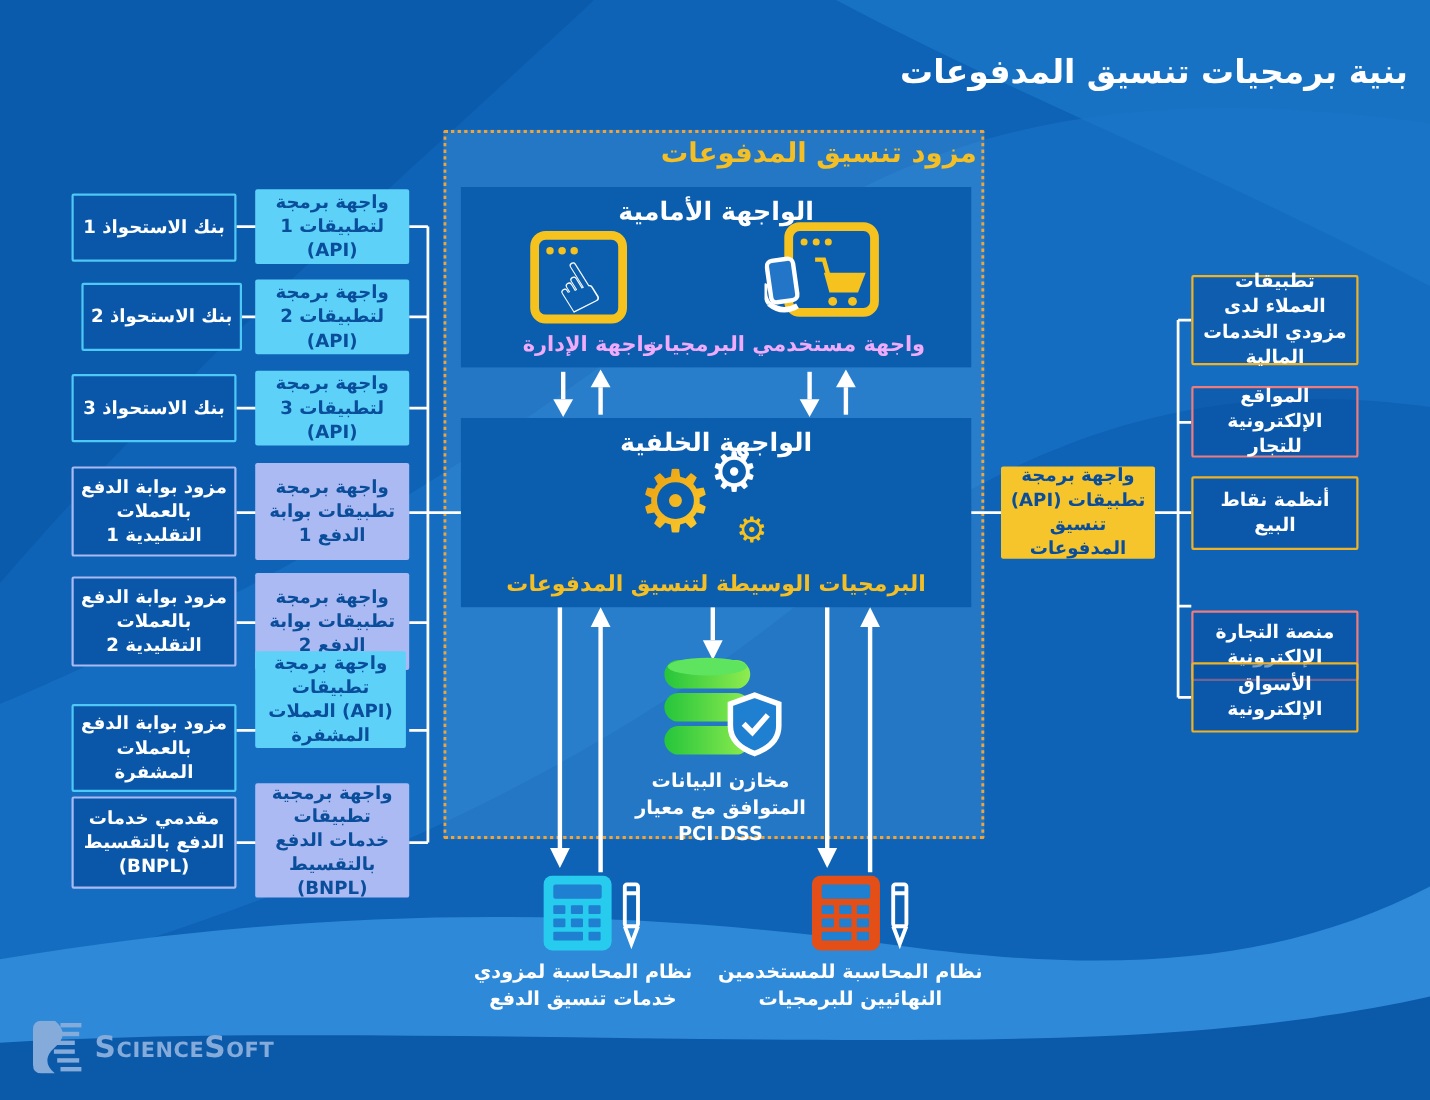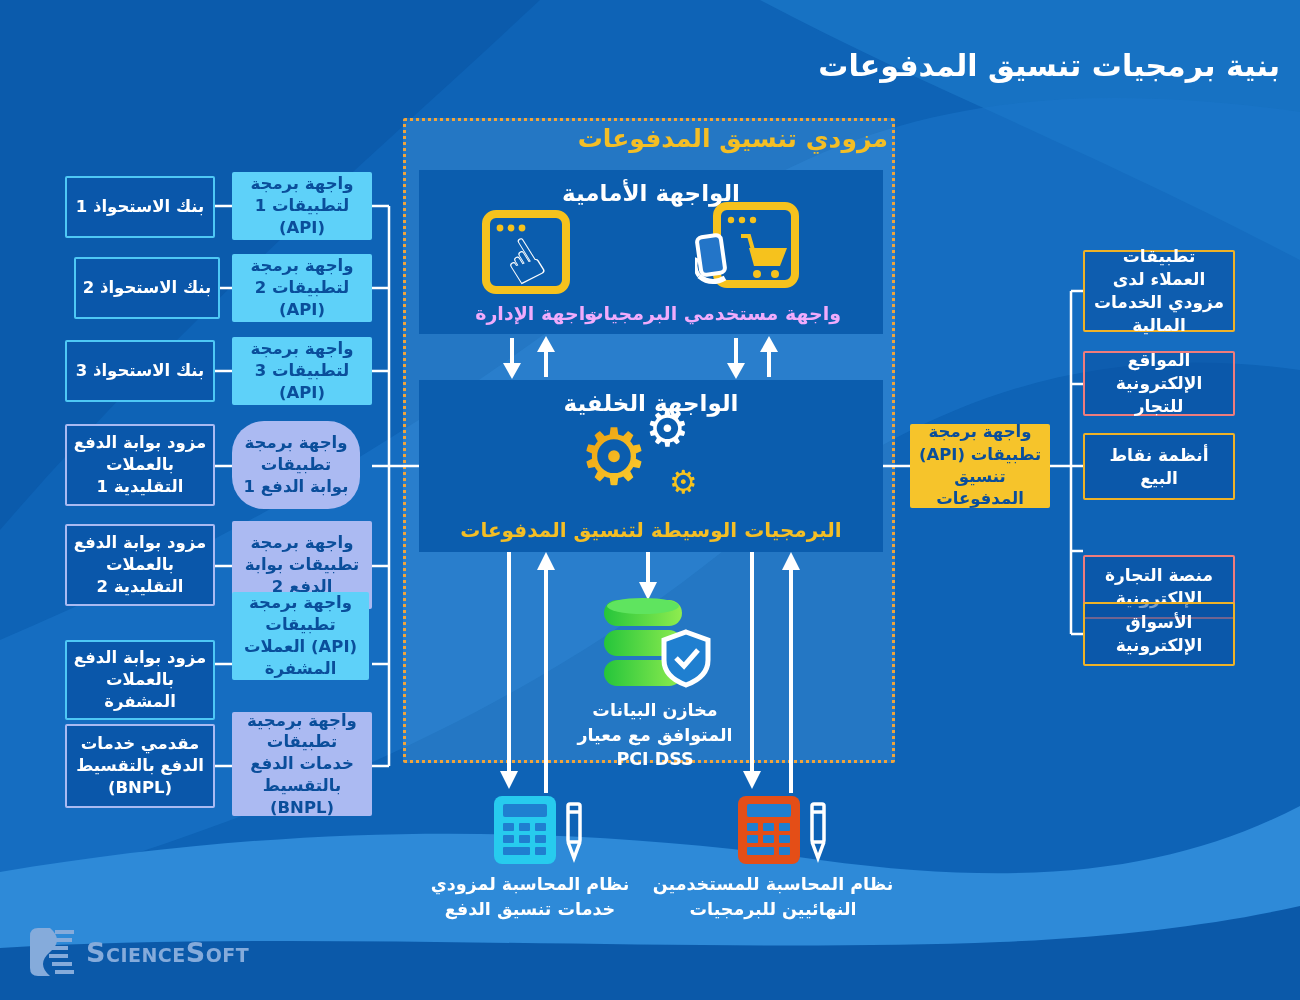--- a/index.html
+++ b/index.html
@@ -96,21 +96,21 @@
       <polygon points="500,771 518,771 509,789"></polygon>
         <polygon points="537,570 555,570 546,552"></polygon>
       <polygon points="639,582 657,582 648,600"></polygon>
       <polygon points="743,771 761,771 752,789"></polygon>
         <polygon points="782,570 800,570 791,552"></polygon>
     </g>
   </svg>
 
   <div class="abs page-title z3" style="top:48px;right:20px;text-align:right;">بنية برمجيات تنسيق المدفوعات</div>
 
-  <div class="abs layer-title z3" style="top:124px;right:412px;">مزودي تنسيق المدفوعات</div>
+  <div class="abs layer-title z3" style="top:124px;right:412px;">مزود تنسيق المدفوعات</div>
 
   <div class="abs panel z3" style="left:419px;top:170px;width:464px;height:164px;">
     <div class="panel-title">الواجهة الأمامية</div>
 
     <div class="abs" style="left:61px;top:36px;width:95px;height:95px;">
       <svg width="95" height="95" viewBox="0 0 95 95">
         <rect x="6" y="8" width="80" height="76" rx="10" fill="none" stroke="#F6C21D" stroke-width="8"></rect>
         <circle cx="20" cy="22" r="3.4" fill="#F6C21D"></circle>
           <circle cx="31" cy="22" r="3.4" fill="#F6C21D"></circle>
           <circle cx="42" cy="22" r="3.4" fill="#F6C21D"></circle>
@@ -175,21 +175,21 @@
   <div class="abs provider-box b-cyan z3" style="left:65px;top:176px;width:150px;height:62px;">بنك الاستحواذ 1</div>
   <div class="abs api-box f-cyan z3" style="left:232px;top:172px;width:140px;height:68px;">واجهة برمجة لتطبيقات 1 (API)</div>
 
   <div class="abs provider-box b-cyan z3" style="left:74px;top:257px;width:146px;height:62px;">بنك الاستحواذ 2</div>
   <div class="abs api-box f-cyan z3" style="left:232px;top:254px;width:140px;height:68px;">واجهة برمجة لتطبيقات 2 (API)</div>
 
   <div class="abs provider-box b-cyan z3" style="left:65px;top:340px;width:150px;height:62px;">بنك الاستحواذ 3</div>
   <div class="abs api-box f-cyan z3" style="left:232px;top:337px;width:140px;height:68px;">واجهة برمجة لتطبيقات 3 (API)</div>
 
   <div class="abs provider-box b-lav z3" style="left:65px;top:424px;width:150px;height:82px;">مزود بوابة الدفع بالعملات التقليدية 1</div>
-  <div class="abs api-box f-lav z3" style="left:232px;top:421px;width:128px;height:88px;border-radius:32px;">واجهة برمجة تطبيقات بوابة الدفع 1</div>
+  <div class="abs api-box f-lav z3" style="left:232px;top:421px;width:140px;height:88px;">واجهة برمجة تطبيقات بوابة الدفع 1</div>
 
   <div class="abs provider-box b-lav z3" style="left:65px;top:524px;width:150px;height:82px;">مزود بوابة الدفع بالعملات التقليدية 2</div>
   <div class="abs api-box f-lav z3" style="left:232px;top:521px;width:140px;height:88px;">واجهة برمجة تطبيقات بوابة الدفع 2</div>
 
   <div class="abs provider-box b-cyan z3" style="left:65px;top:624px;width:150px;height:80px;margin-top:16px;">مزود بوابة الدفع بالعملات المشفرة</div>
   <div class="abs api-box f-cyan z3" style="left:232px;top:592px;width:137px;height:88px;">واجهة برمجة تطبيقات (API) العملات المشفرة</div>
 
   <div class="abs provider-box b-lav z3" style="left:65px;top:724px;width:150px;height:84px;">مقدمي خدمات الدفع بالتقسيط (BNPL)</div>
   <div class="abs api-box f-lav z3" style="left:232px;top:712px;width:140px;height:104px;">واجهة برمجية تطبيقات خدمات الدفع بالتقسيط (BNPL)</div>
 

